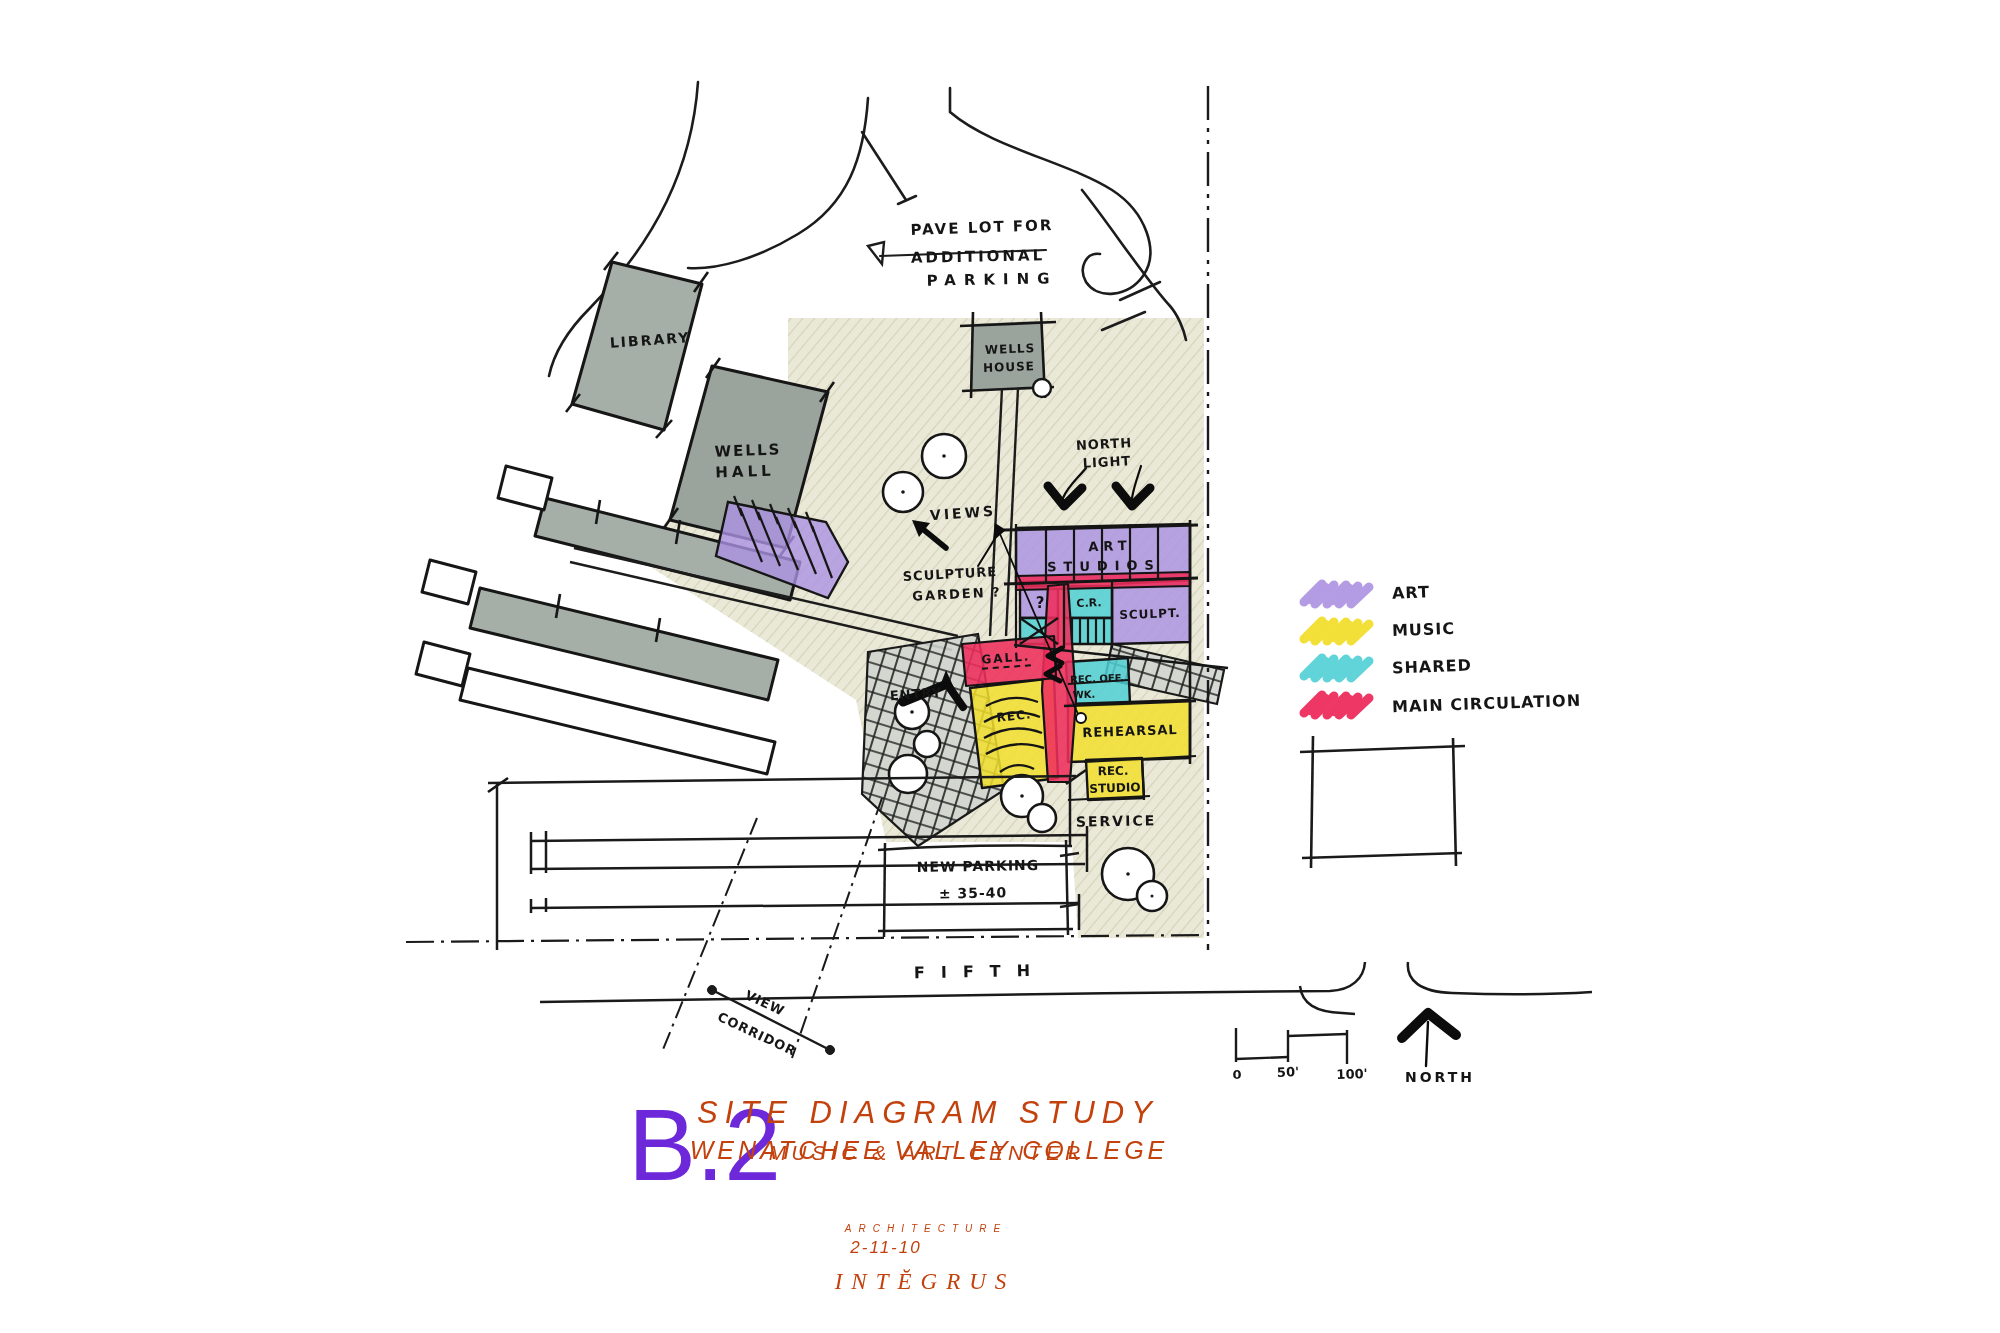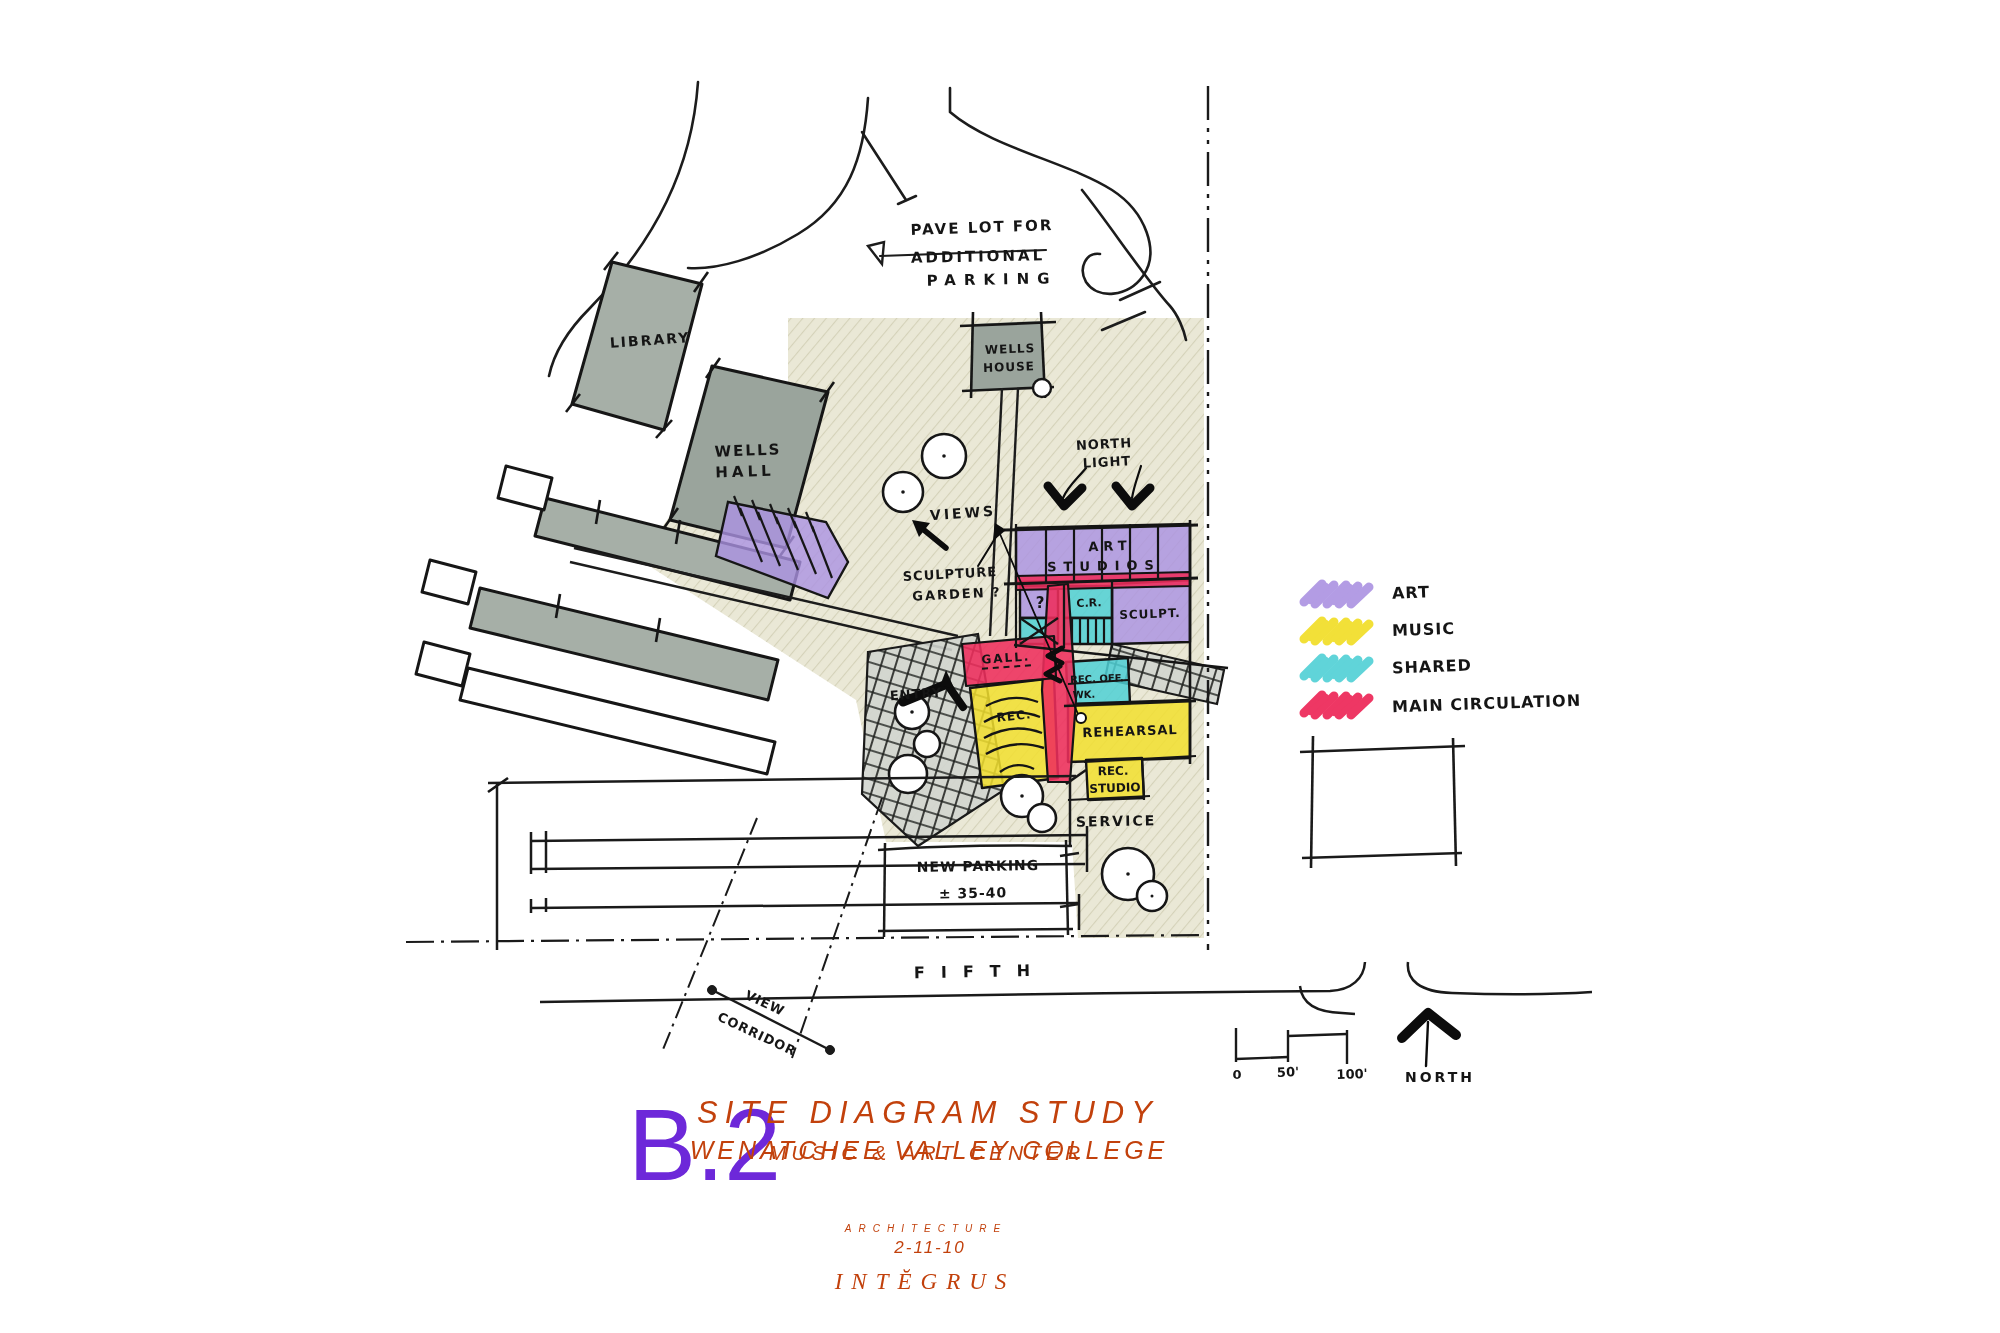--- a/index.html
+++ b/index.html
@@ -384,15 +384,15 @@
     <path d="M 163 8 L 166 136"></path>
   </g>
 </svg>
 
 <div class="tb-b2">B.2</div>
 <div class="tb" style="left:928px;top:1112px;font-size:31px;letter-spacing:7px">SITE DIAGRAM STUDY</div>
 <div class="tb" style="left:927px;top:1152px;font-size:21px;letter-spacing:5px">MUSIC &amp; ART CENTER</div>
 <div class="tb" style="left:929px;top:1150px;font-size:25px;letter-spacing:4px">WENATCHEE VALLEY COLLEGE</div>
 <div class="tb tb-serif" style="left:925px;top:1281px;font-size:23px;letter-spacing:9px">INTĔGRUS</div>
 <div class="tb" style="left:926px;top:1229px;font-size:10px;letter-spacing:7px">ARCHITECTURE</div>
-<div class="tb" style="left:930px;top:1247px;font-size:17px;letter-spacing:2px">2-11-10</div>
+<div class="tb" style="left:886px;top:1247px;font-size:17px;letter-spacing:2px">2-11-10</div>
 
 </div>
 
 </body></html>

